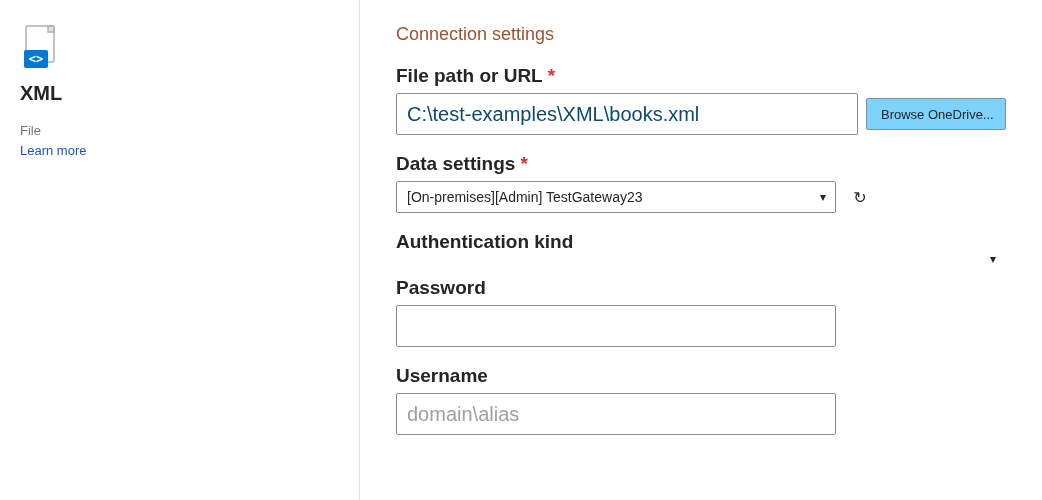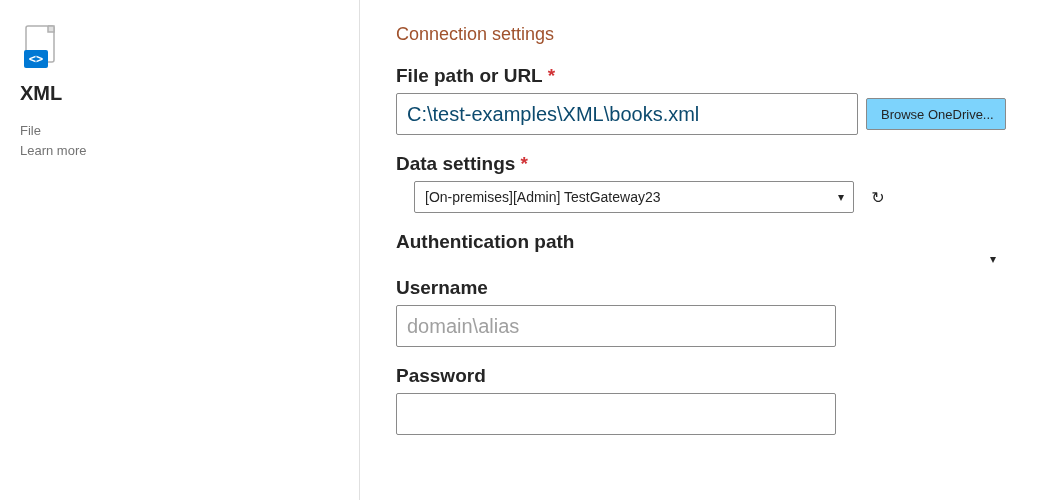--- a/index.html
+++ b/index.html
@@ -35,21 +35,21 @@
       color: #252525;
       margin-bottom: 18px;
     }
     .sidebar-subtitle {
       font-size: 13px;
       color: #737373;
       margin-bottom: 5px;
     }
     .sidebar-learn-more {
       font-size: 13px;
-      color: #737373;
+      color: #1d4ed8;
       text-decoration: none;
       cursor: pointer;
     }
 
     
     .main-content {
       flex: 1;
       padding: 24px 36px;
       overflow-y: auto;
     }
@@ -111,21 +111,20 @@
       cursor: pointer;
       white-space: nowrap;
       min-width: 140px;
     }
 
     .select-wrapper {
       position: relative;
       display: flex;
       align-items: flex-start;
       gap: 8px;
-      margin-left: 18px;
     }
     .select-control {
       width: 440px;
       height: 32px;
       padding: 4px 32px 4px 10px;
       border: 1px solid #8a8a8a;
       border-radius: 2px;
       font-size: 14px;
       font-family: inherit;
       color: #252525;
@@ -219,30 +218,30 @@
           </select>
           <span class="select-chevron">▾</span>
         </div>
         <button class="refresh-button">
           <span>↻</span>
         </button>
       </div>
     </div>
 
     <div class="form-group">
-      <label class="form-label">Authentication path</label>
+      <label class="form-label">Authentication kind</label>
       <div class="select-wrapper">
         <span class="select-chevron">▾</span>
       </div>
     </div>
 
     <div class="form-group">
+      <label class="form-label">Password</label>
+      <input type="password" style="width: 440px;" placeholder="">
+    </div>
+
+    <div class="form-group">
       <label class="form-label">Username</label>
       <input type="text" style="width: 440px;" placeholder="domain\alias">
     </div>
 
-    <div class="form-group">
-      <label class="form-label">Password</label>
-      <input type="password" style="width: 440px;" placeholder="">
-    </div>
-
   </div>
 </div>
 
 </body></html>

